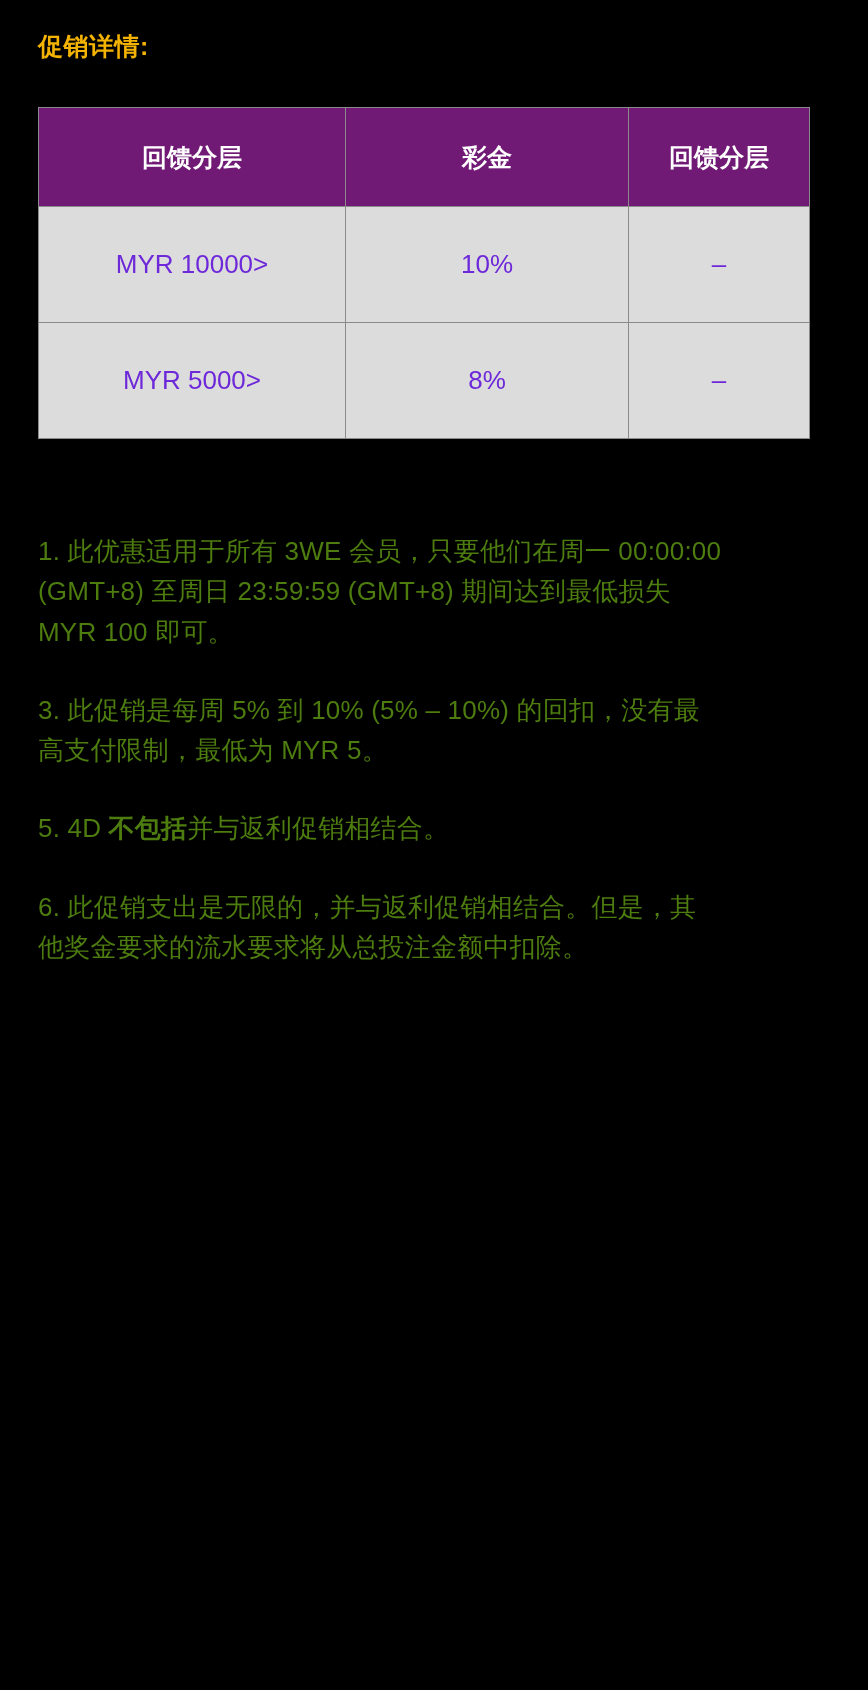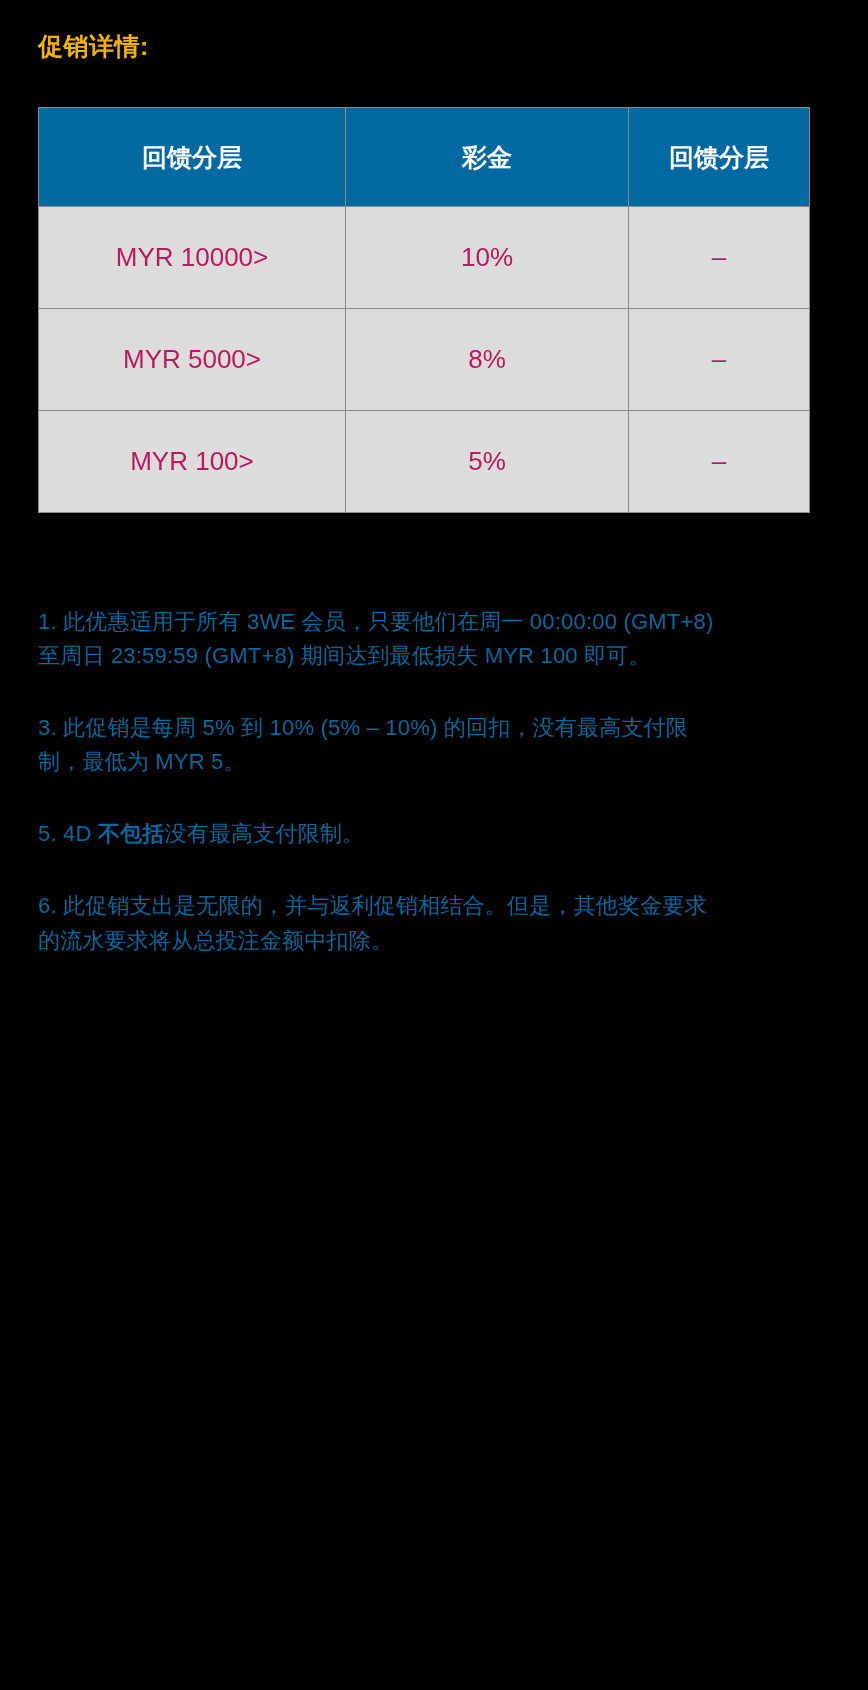--- a/index.html
+++ b/index.html
@@ -30,52 +30,52 @@
   }
   .table-wrap {
     margin-top: 44px;
   }
   table.tier-table {
     border-collapse: collapse;
     width: 735px;
     table-layout: fixed;
   }
   table.tier-table th {
-    background: #0369a1;
+    background: #701a75;
     color: #ffffff;
     font-size: 25px;
     font-weight: bold;
     height: 98px;
     border: 1px solid #8a8a8a;
     text-align: center;
     vertical-align: middle;
     padding: 0 6px;
   }
   table.tier-table td {
     background: #dcdcdc;
-    color: #be185d;
+    color: #6d28d9;
     font-size: 26px;
     font-weight: normal;
     height: 101px;
     border: 1px solid #8a8a8a;
     text-align: center;
     vertical-align: middle;
-    padding: 0 6px;
+    padding: 7px 6px;
   }
   table.tier-table col.c1 { width: 307px; }
   table.tier-table col.c2 { width: 283px; }
   table.tier-table col.c3 { width: 181px; }
 
   .terms {
     margin-top: 92px;
   }
   .term {
-    font-size: 22px;
+    font-size: 26px;
     line-height: 1.55;
-    color: #0369a1;
+    color: #4d7c0f;
     margin-bottom: 38px;
     letter-spacing: 0.2px;
     font-weight: normal;
   }
   .term:last-child { margin-bottom: 0; }
   .term .u-bold {
     font-weight: bold;
   }
 </style>
 </head>
@@ -103,29 +103,24 @@
         <tr>
           <td>MYR 10000&gt;</td>
           <td>10%</td>
           <td>–</td>
         </tr>
         <tr>
           <td>MYR 5000&gt;</td>
           <td>8%</td>
           <td>–</td>
         </tr>
-        <tr>
-          <td>MYR 100&gt;</td>
-          <td>5%</td>
-          <td>–</td>
-        </tr>
       </tbody>
     </table>
   </div>
 
   <div class="terms">
     <p class="term">1. 此优惠适用于所有 3WE 会员，只要他们在周一 00:00:00 (GMT+8) 至周日 23:59:59 (GMT+8) 期间达到最低损失 MYR 100 即可。</p>
     <p class="term">3. 此促销是每周 5% 到 10% (5% – 10%) 的回扣，没有最高支付限制，最低为 MYR 5。</p>
-    <p class="term"><span>5. 4D </span><span class="u-bold">不包括</span><span>没有最高支付限制。</span></p>
+    <p class="term"><span>5. 4D </span><span class="u-bold">不包括</span><span>并与返利促销相结合。</span></p>
     <p class="term">6.  此促销支出是无限的，并与返利促销相结合。但是，其他奖金要求的流水要求将从总投注金额中扣除。</p>
   </div>
 
 </div>
 
 </body></html>

